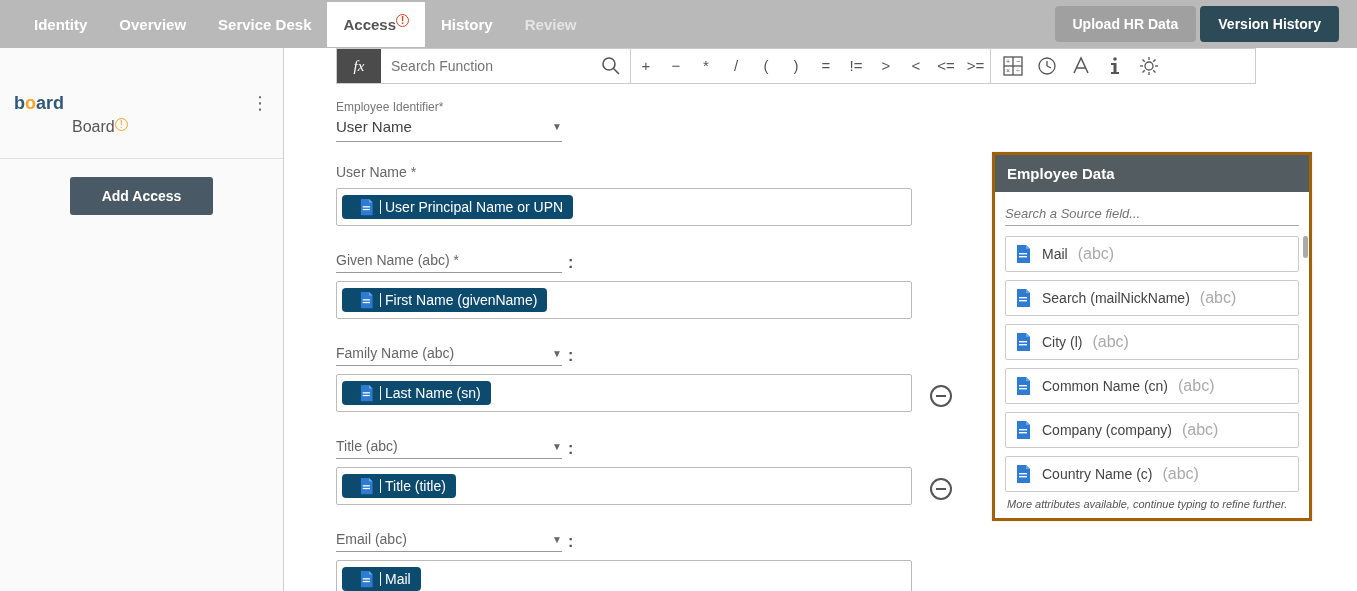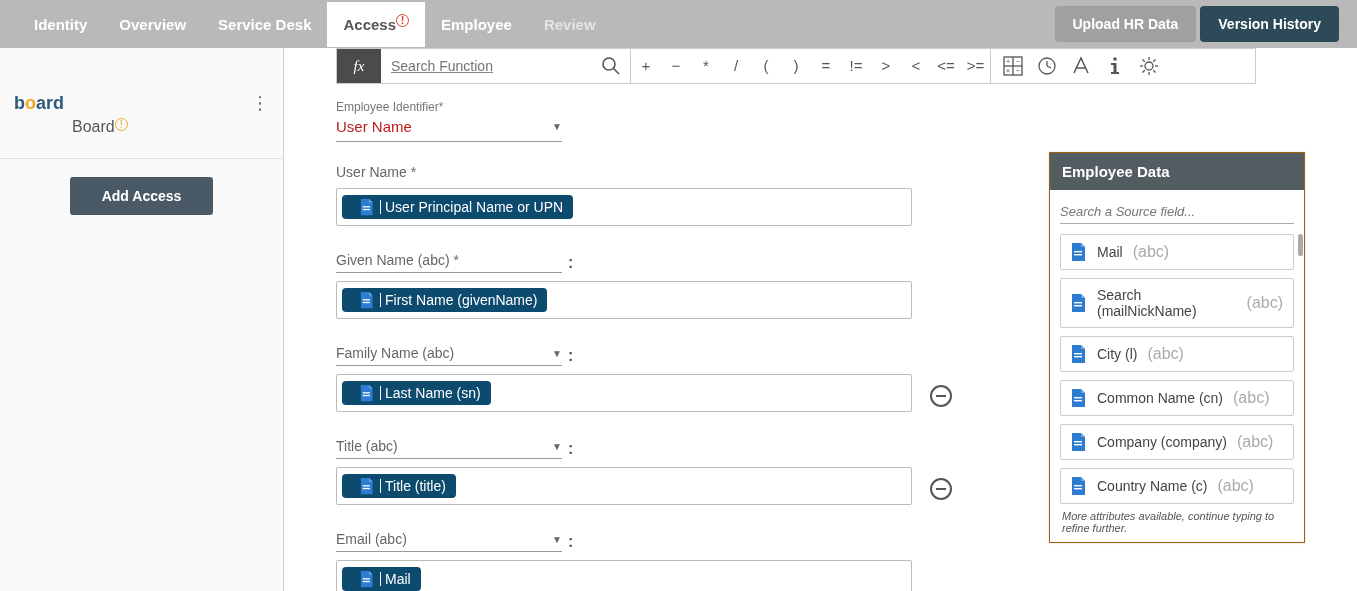--- a/index.html
+++ b/index.html
@@ -27,54 +27,54 @@
 .side-title .alert2 { font-size: 11px; color: #f5a623; border: 1px solid #f5a623; border-radius: 50%; width: 13px; height: 13px; line-height: 11px; display: inline-block; text-align: center; vertical-align: top; }
 .kebab { margin-left: auto; cursor: pointer; font-size: 18px; color: #666; }
 .side-body { padding: 18px; }
 .btn.addaccess { background: #495a66; color: #fff; padding: 11px 32px; font-weight: 600; border-radius: 3px; display: block; margin: 0 auto; }
 
 .editor { flex: 1; padding: 0 0 0 52px; overflow-y: auto; position: relative; }
 
 
 .fx-bar { display: flex; align-items: center; border: 1px solid #ccc; margin-top: 0; width: 920px; height: 36px; }
 .fx-box { background: #4b4b4b; color: #fff; font-style: italic; width: 44px; height: 100%; display: flex; align-items: center; justify-content: center; font-size: 15px; font-family: "Times New Roman", serif; }
-.fx-input { flex: 1; border: none; padding: 12px 10px; font-size: 14px; color: #888; outline: none; height: 100%; max-width: 210px; text-decoration: underline; }
+.fx-input { flex: 1; border: none; padding: 12px 10px; font-size: 14px; color: #888; outline: none; height: 100%; max-width: 210px; }
 .fx-search { width: 40px; display: flex; align-items: center; justify-content: center; border-right: 1px solid #ccc; height: 100%; }
 .ops { display: flex; align-items: center; height: 100%; }
 .op { width: 30px; text-align: center; font-size: 15px; color: #555; cursor: pointer; line-height: 36px; }
 .op.sep { border-right: 1px solid #ccc; }
 .icon-ops { display: flex; align-items: center; height: 100%; gap: 14px; padding-left: 12px; }
 .icon-ops svg { display: block; }
 
 
 .form-area { padding: 16px 0 0 0; width: 576px; }
 .small-label { font-size: 12px; color: #777; }
 .select-line { display: flex; justify-content: space-between; align-items: center; border-bottom: 1px solid #999; width: 226px; padding: 4px 0 6px 0; margin-bottom: 22px; cursor: pointer; }
-.select-line .val { font-size: 15px; color: #b91c1c; }
+.select-line .val { font-size: 15px; color: #404040; }
 .select-line .caret { font-size: 10px; color: #666; }
 
 .field-label-row { display: flex; align-items: center; width: 238px; }
 .field-label-row.wide { width: 576px; }
 .field-label { font-size: 14px; color: #666; flex: 1; }
 .colon { color: #555; font-weight: 600; margin-left: 6px; }
 .dd { font-size: 10px; color: #666; margin-left: 6px; cursor: pointer; }
 .underline { border-bottom: 1px solid #999; width: 226px; padding-bottom: 4px; display: flex; align-items: center; justify-content: flex-end; }
 
 .token-box { border: 1px solid #bbb; width: 576px; min-height: 38px; margin-top: 8px; margin-bottom: 26px; display: flex; align-items: center; padding: 5px; border-radius: 2px; }
 .token { background: #0c4a6e; color: #fff; border-radius: 4px; padding: 4px 10px 4px 18px; display: inline-flex; align-items: center; font-size: 14px; }
 .token-icon { width: 14px; height: 16px; margin-right: 6px; display: inline-block; }
 .token-icon svg { display: block; }
 .token .bar { display:inline-block; width:1px; background:#fff; height:14px; margin-right:4px; }
 
 .field-row-wrap { position: relative; }
 .remove-btn { position: absolute; right: -40px; top: 40px; width: 22px; height: 22px; border: 2px solid #555; border-radius: 50%; display: flex; align-items: center; justify-content: center; cursor: pointer; background: #fff; }
 .remove-btn::before { content: ""; display: block; width: 10px; height: 2px; background: #555; }
 
 
-.emp-panel { position: absolute; top: 152px; right: 52px; width: 256px; border: 1px solid #a16207; background: #fff; box-shadow: 0 0 2px rgba(0,0,0,0.15); }
+.emp-panel { position: absolute; top: 152px; right: 45px; width: 320px; border: 3px solid #a16207; background: #fff; box-shadow: 0 0 2px rgba(0,0,0,0.15); }
 .emp-header { background: #535c60; color: #fff; padding: 10px 12px; font-size: 15px; font-weight: 600; }
 .emp-body { padding: 10px 10px 2px 10px; position: relative; }
 .emp-search { width: 100%; border: none; border-bottom: 1px solid #aaa; padding: 4px 0; font-size: 13px; color: #888; outline: none; margin-bottom: 10px; font-style: italic; }
 .emp-item { border: 1px solid #ccc; border-radius: 2px; padding: 8px 10px; margin-bottom: 8px; display: flex; align-items: center; cursor: pointer; }
 .emp-item .fi { width: 16px; height: 18px; margin-right: 10px; flex-shrink: 0; }
 .emp-item .nm { font-size: 14px; color: #444; }
 .emp-item .tp { font-size: 16px; color: #aaa; margin-left: 10px; }
 .emp-note { font-size: 11px; color: #555; font-style: italic; padding: 4px 2px 6px; }
 .emp-scroll { position: absolute; right: 1px; top: 44px; width: 5px; height: 22px; background: #aaa; border-radius: 3px; }
 
@@ -97,21 +97,21 @@
     </g>
   </defs>
 </svg>
 
 <div class="navbar">
   <div class="nav-tabs">
     <div class="nav-tab">Identity</div>
     <div class="nav-tab">Overview</div>
     <div class="nav-tab">Service Desk</div>
     <div class="nav-tab active"><span>Access</span><span class="alert">!</span></div>
-    <div class="nav-tab">Employee</div>
+    <div class="nav-tab">History</div>
     <div class="nav-tab disabled">Review</div>
   </div>
   <div class="nav-right">
     <button class="btn grey">Upload HR Data</button>
     <button class="btn dark">Version History</button>
   </div>
 </div>
 
 <div class="page">
   <div class="sidebar">

